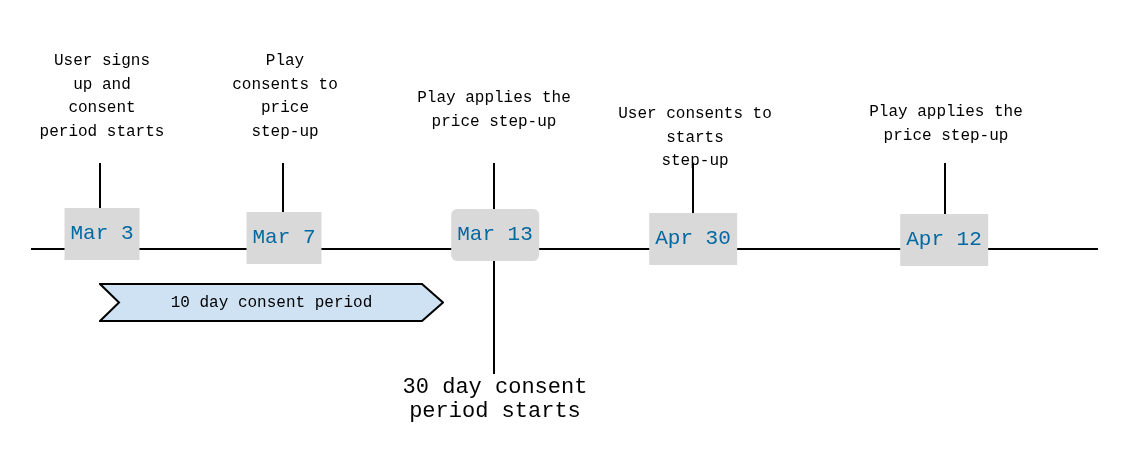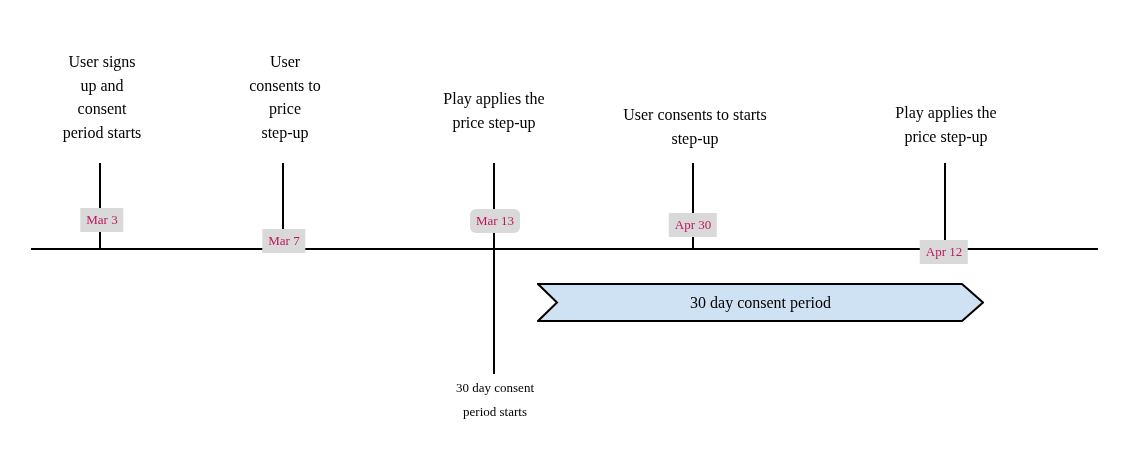--- a/index.html
+++ b/index.html
@@ -5,21 +5,21 @@
   html, body {
     margin: 0;
     padding: 0;
     background: #ffffff;
   }
   .canvas {
     position: relative;
     width: 1128px;
     height: 454px;
     background: #ffffff;
-    font-family: Liberation Serif, serif;
+    font-family: Liberation Mono, monospace;
     color: #000000;
     overflow: hidden;
   }
   .axis {
     position: absolute;
     left: 31px;
     top: 248px;
     width: 1067px;
     height: 2px;
     background: #000000;
@@ -35,25 +35,25 @@
     text-align: center;
     white-space: pre-line;
     font-size: 16px;
     line-height: 23.5px;
     color: #000000;
   }
   .date-badge {
     position: absolute;
     transform: translateX(-50%);
     background: #d9d9d9;
-    font-size: 13px;
+    font-size: 21px;
     line-height: 20px;
-    padding: 2px 6px;
+    padding: 16px 6px;
     white-space: nowrap;
-    color: #be185d;
+    color: #0369a1;
   }
   .period {
     position: absolute;
     top: 283px;
   }
   .period svg {
     display: block;
   }
   .period svg polygon {
     stroke: #000000;
@@ -72,65 +72,65 @@
     font-size: 16px;
     color: #000000;
   }
   .callout-label {
     position: absolute;
     left: 495px;
     top: 376px;
     transform: translateX(-50%);
     text-align: center;
     white-space: pre-line;
-    font-size: 13px;
+    font-size: 22px;
     line-height: 23.5px;
     color: #000000;
   }
 </style>
 </head>
 <body>
 
 <div class="canvas">
 
   <div class="axis"></div>
 
   <div class="event-label" style="left:102px; top:50px; width:130px;">User signs
 up and
 consent
 period starts</div>
   <div class="tick" style="left:99px; top:163px; height:86px;"></div>
   <div class="date-badge" style="left:102px; top:208px;">Mar 3</div>
 
-  <div class="event-label" style="left:285px; top:50px; width:130px;">User
+  <div class="event-label" style="left:285px; top:50px; width:130px;">Play
 consents to
 price
 step-up</div>
   <div class="tick" style="left:282px; top:163px; height:86px;"></div>
-  <div class="date-badge" style="left:284px; top:229px;">Mar 7</div>
+  <div class="date-badge" style="left:284px; top:212px;">Mar 7</div>
 
   <div class="event-label" style="left:494px; top:87px; width:170px;">Play applies the
 price step-up</div>
   <div class="tick" style="left:493px; top:163px; height:211px;"></div>
   <div class="date-badge" style="left:495px; top:209px;border-radius:6px;">Mar 13</div>
 
   <div class="event-label" style="left:695px; top:103px; width:210px;">User consents to starts
 step-up</div>
   <div class="tick" style="left:692px; top:163px; height:86px;"></div>
   <div class="date-badge" style="left:693px; top:213px;">Apr 30</div>
 
   <div class="event-label" style="left:946px; top:101px; width:170px;">Play applies the
 price step-up</div>
   <div class="tick" style="left:944px; top:163px; height:86px;"></div>
-  <div class="date-badge" style="left:944px; top:214px;margin-top:26px;">Apr 12</div>
+  <div class="date-badge" style="left:944px; top:214px;">Apr 12</div>
 
+  <div class="period" style="left:99px;">
+    <svg width="345" height="39" viewBox="0 0 345 39">
+      <polygon points="1,1 323,1 344,19.5 323,38 1,38 20,19.5" fill="#cfe2f3"></polygon>
+    </svg>
+    <div class="period-label">10 day consent period</div>
+  </div>
 
-  <div class="period" style="left:537px;">
-    <svg width="447" height="39" viewBox="0 0 447 39">
-      <polygon points="1,1 425,1 446,19.5 425,38 1,38 20,19.5" fill="#cfe2f3"></polygon>
-    </svg>
-    <div class="period-label">30 day consent period</div>
-  </div>
 
   <div class="callout-label">30 day consent
 period starts</div>
 
 </div>
 
 </body></html>

